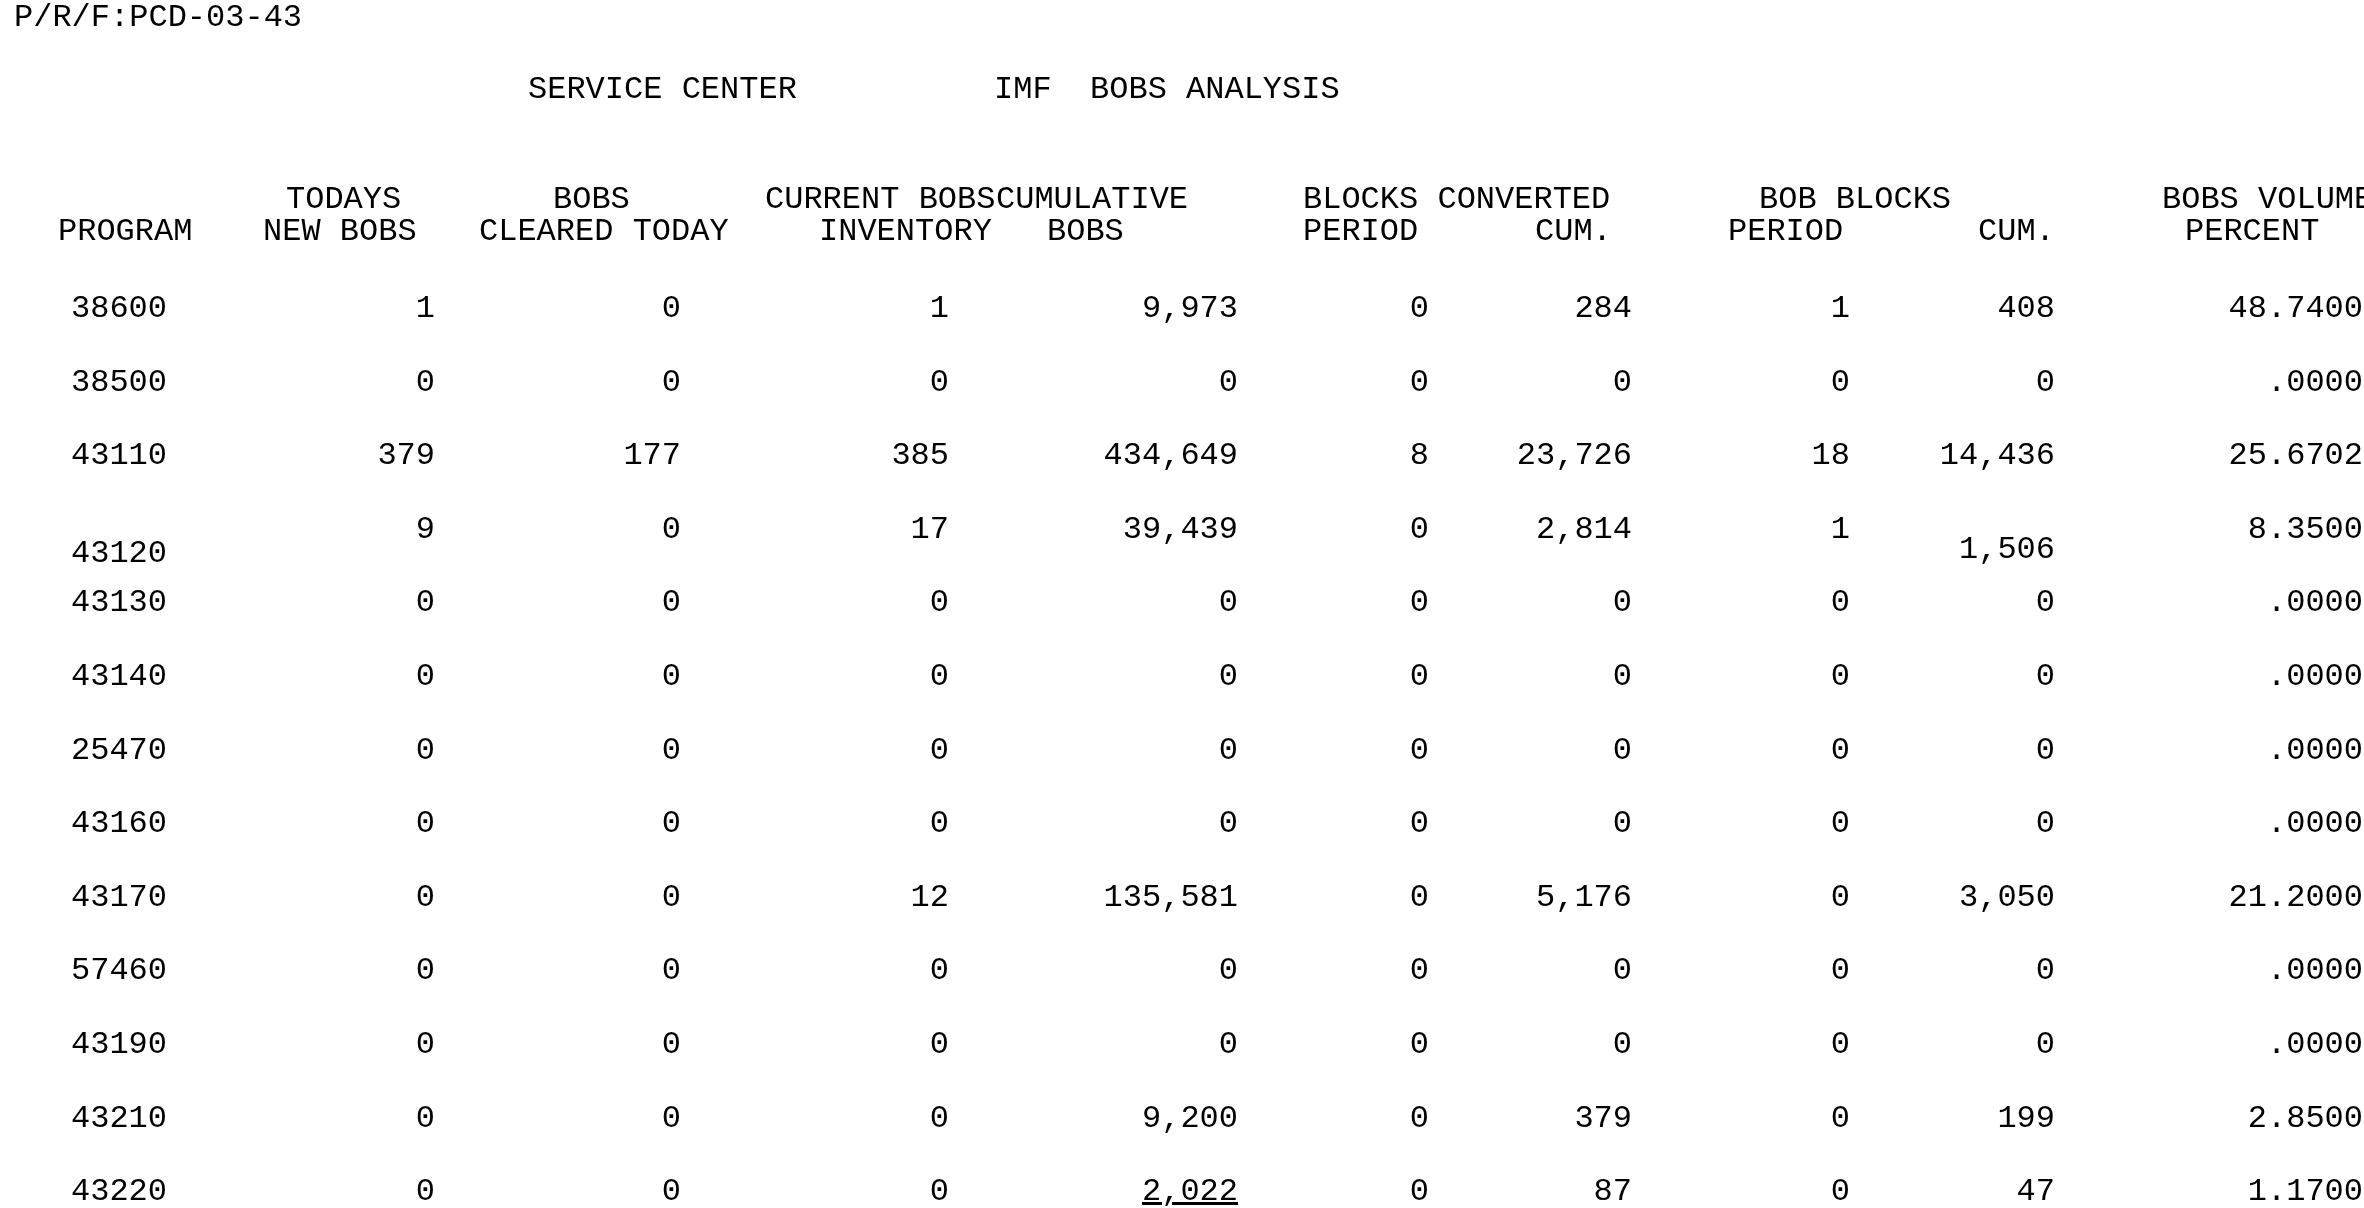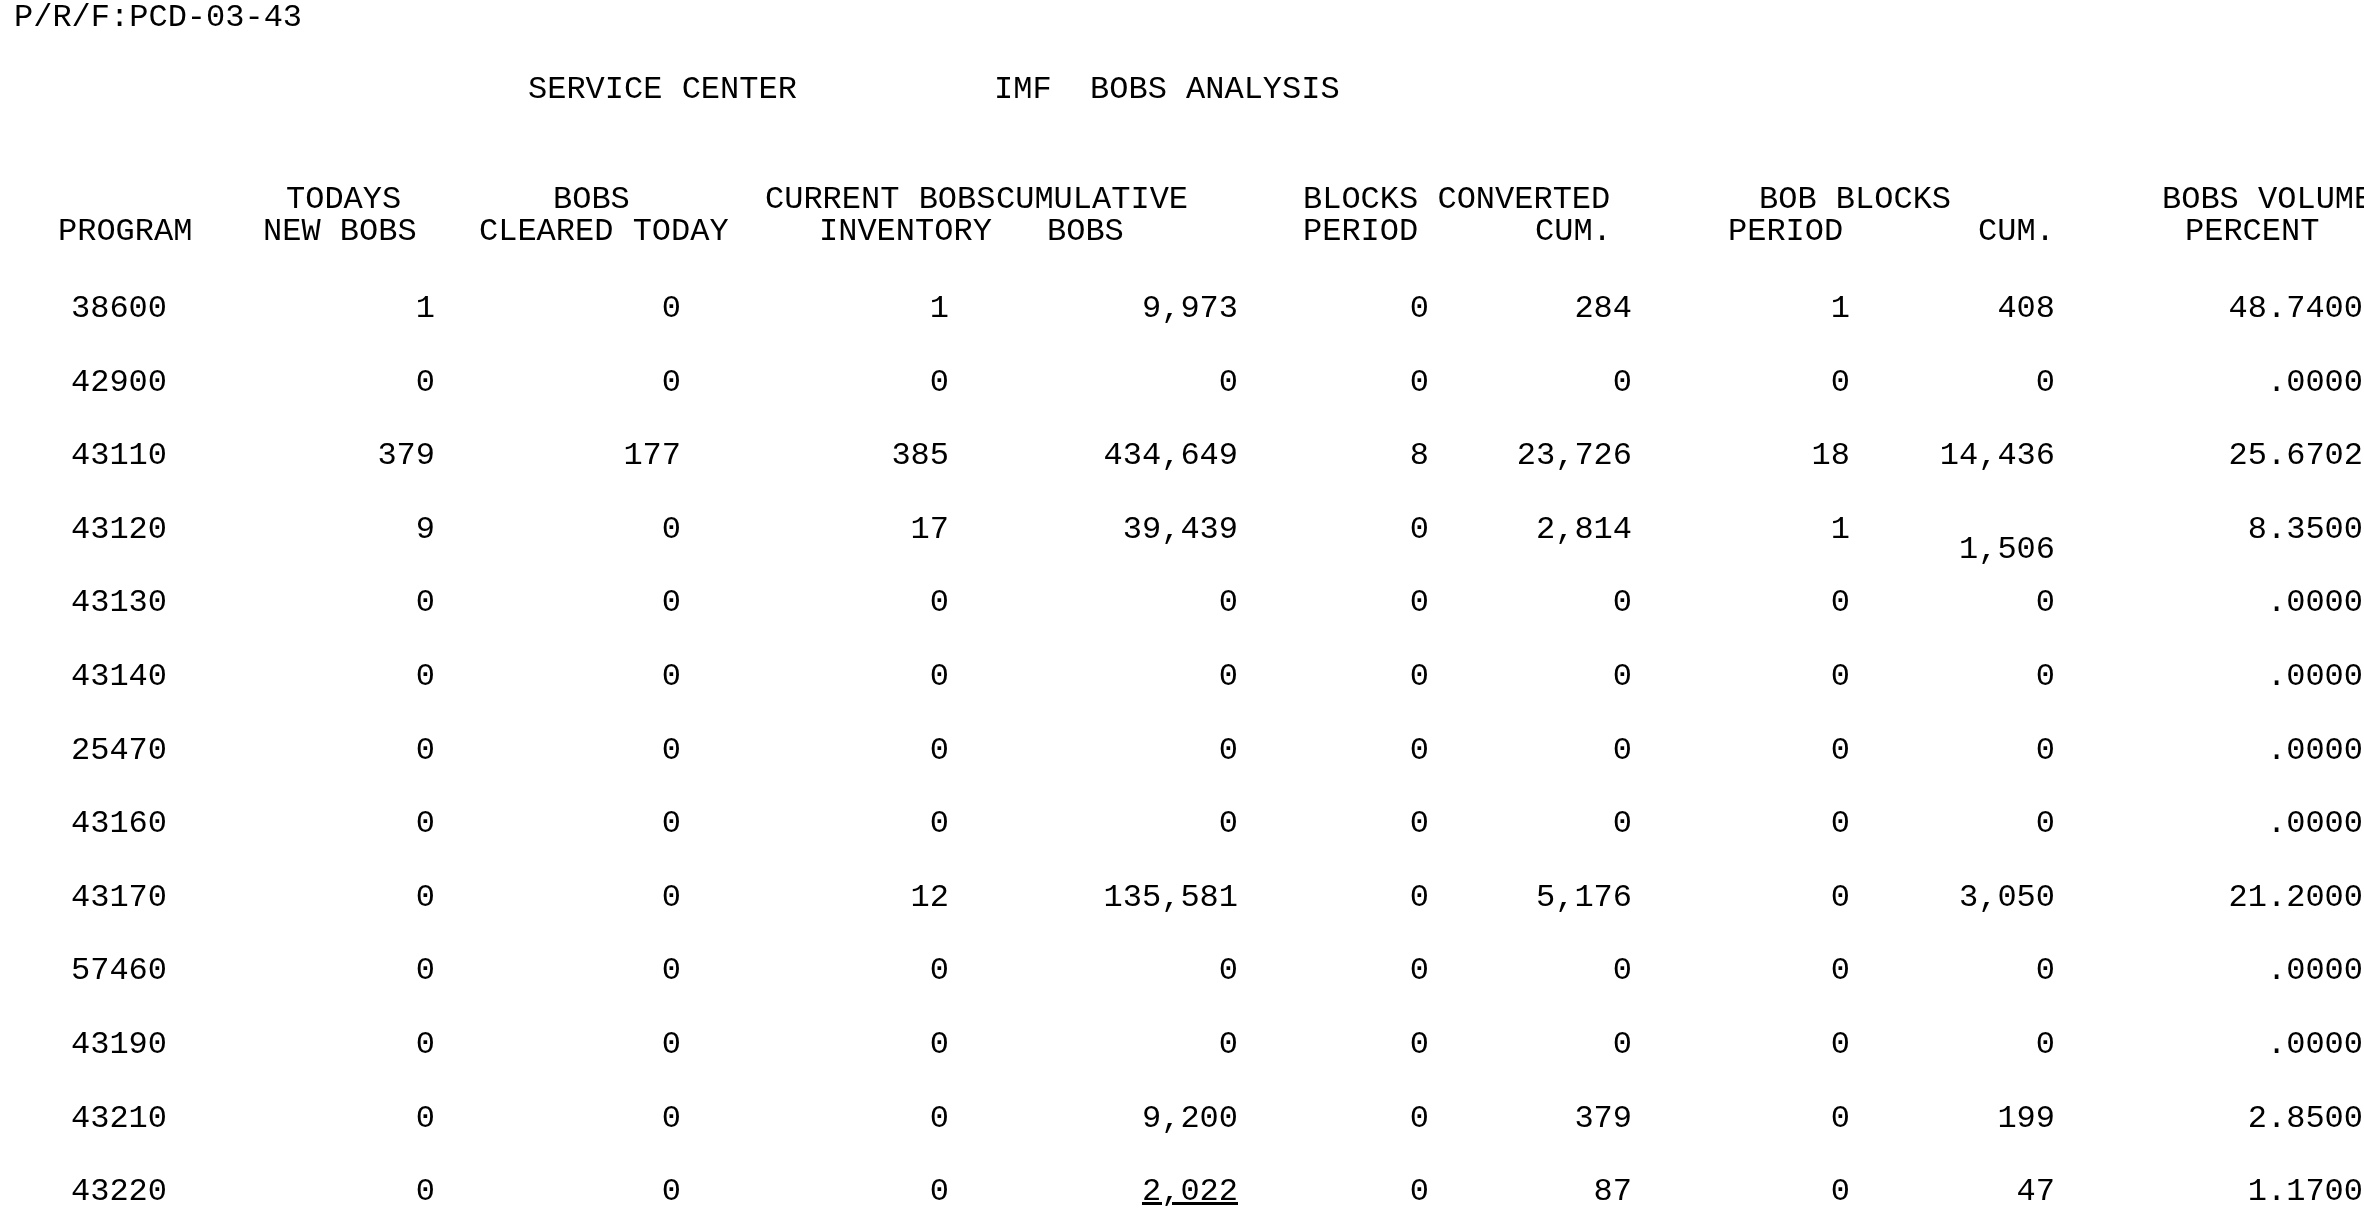--- a/index.html
+++ b/index.html
@@ -56,21 +56,21 @@
         <span class="cell" style="right: 1683px;">0</span>
         <span class="cell" style="right: 1415px;">1</span>
         <span class="cell" style="right: 1126px; text-align: center;">9,973</span>
         <span class="cell" style="right: 935px;">0</span>
         <span class="cell" style="right: 732px;">284</span>
         <span class="cell" style="right: 514px;">1</span>
         <span class="cell" style="right: 309px;">408</span>
         <span class="cell" style="right: 1px;">48.7400</span>
       </div>
       <div class="row" style="top: 367px;">
-        <span class="cell" style="right: 2197px;">42900</span>
+        <span class="cell" style="right: 2197px;">38500</span>
         <span class="cell" style="right: 1929px;">0</span>
         <span class="cell" style="right: 1683px;">0</span>
         <span class="cell" style="right: 1415px;">0</span>
         <span class="cell" style="right: 1126px;">0</span>
         <span class="cell" style="right: 935px;">0</span>
         <span class="cell" style="right: 732px;">0</span>
         <span class="cell" style="right: 514px;">0</span>
         <span class="cell" style="right: 309px;">0</span>
         <span class="cell" style="right: 1px;">.0000</span>
       </div>
@@ -80,21 +80,21 @@
         <span class="cell" style="right: 1683px;">177</span>
         <span class="cell" style="right: 1415px;">385</span>
         <span class="cell" style="right: 1126px;">434,649</span>
         <span class="cell" style="right: 935px;">8</span>
         <span class="cell" style="right: 732px;">23,726</span>
         <span class="cell" style="right: 514px;">18</span>
         <span class="cell" style="right: 309px;">14,436</span>
         <span class="cell" style="right: 1px;">25.6702</span>
       </div>
       <div class="row" style="top: 514px;">
-        <span class="cell" style="right: 2197px;">43120</span>
+        <span class="cell" style="right: 2197px; margin-top: 24px;">43120</span>
         <span class="cell" style="right: 1929px;">9</span>
         <span class="cell" style="right: 1683px;">0</span>
         <span class="cell" style="right: 1415px;">17</span>
         <span class="cell" style="right: 1126px;">39,439</span>
         <span class="cell" style="right: 935px;">0</span>
         <span class="cell" style="right: 732px;">2,814</span>
         <span class="cell" style="right: 514px;">1</span>
         <span class="cell" style="right: 309px; margin-top: 20px;">1,506</span>
         <span class="cell" style="right: 1px;">8.3500</span>
       </div>

